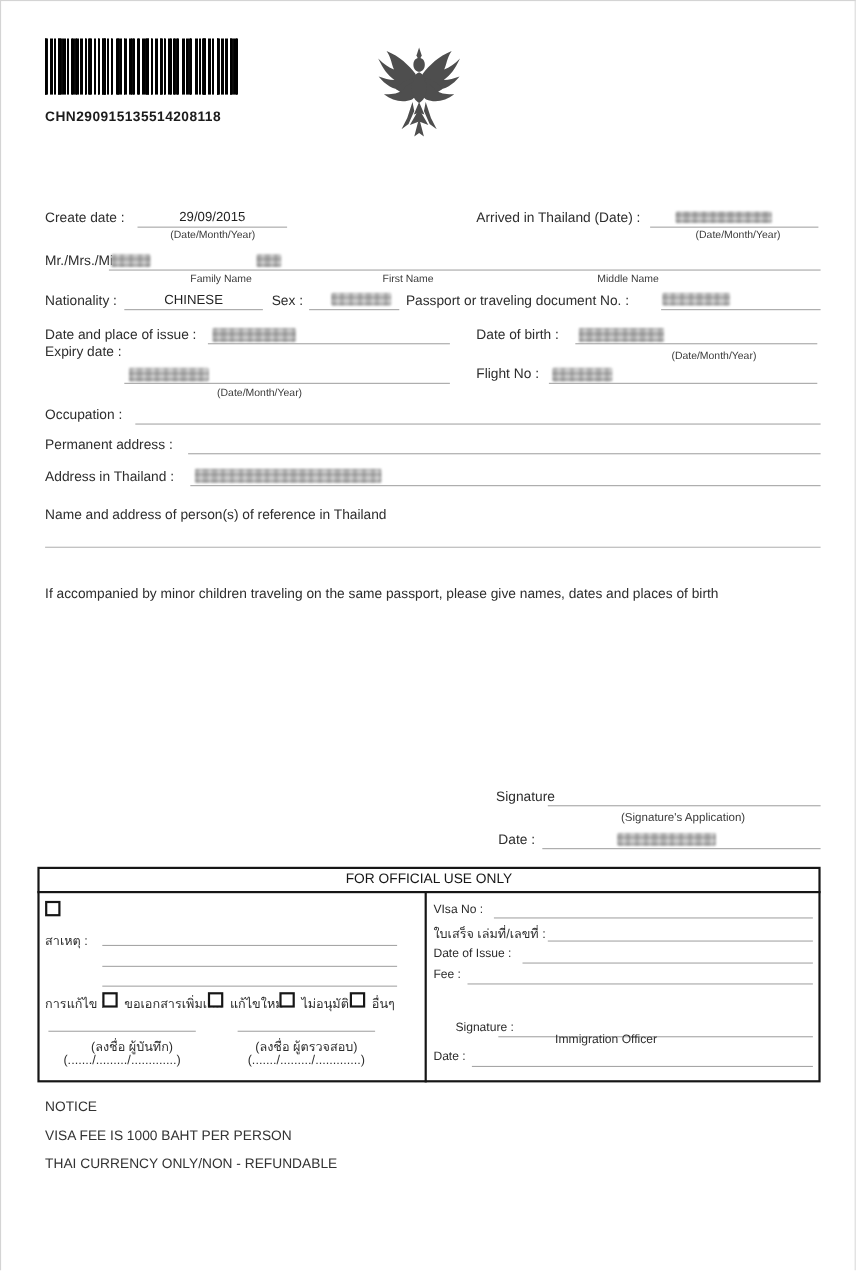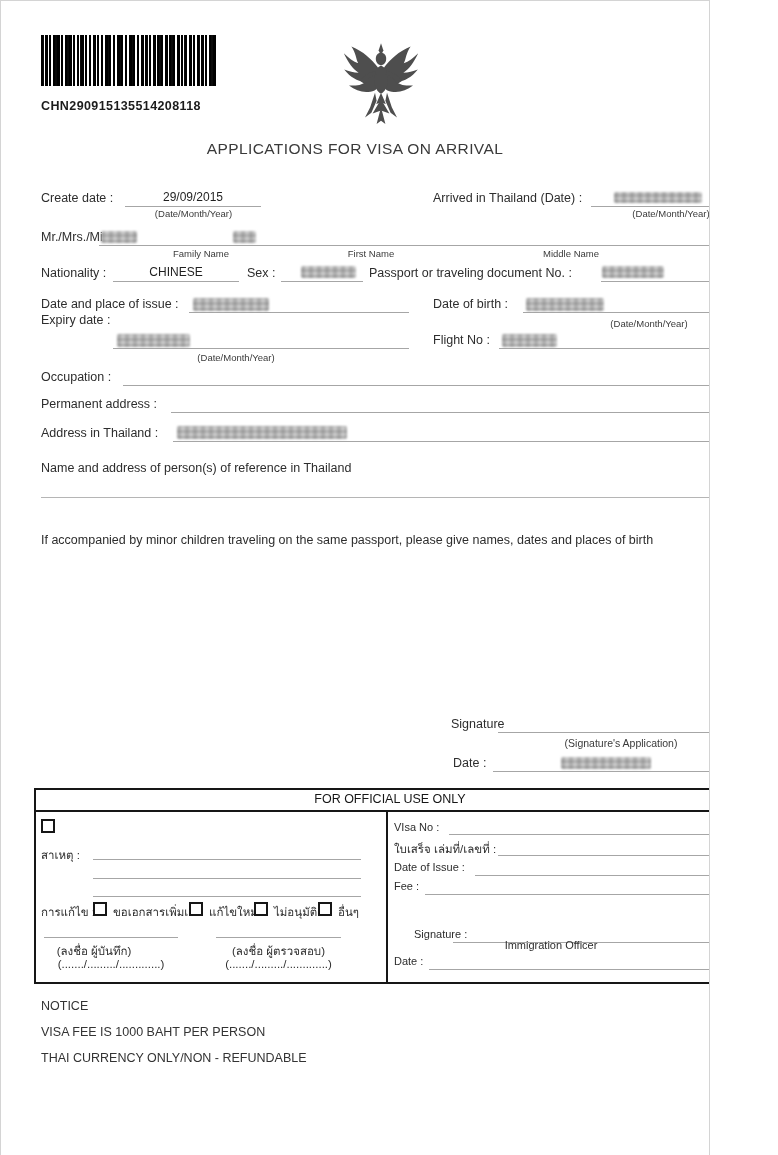--- a/index.html
+++ b/index.html
@@ -1,17 +1,17 @@
 <!DOCTYPE html>
 <html><head>
 <meta charset="utf-8">
 <style>
   *{margin:0;padding:0;box-sizing:border-box}
   html,body{background:#fff}
-  .page{position:relative;width:710px;height:1155px;background:#fff;overflow:hidden;
+  .page{position:relative;width:778px;height:1155px;background:#fff;overflow:hidden;
         font-family:"Liberation Sans",sans-serif;color:#2d2d2d;
         border:1px solid #d4d4d4;border-bottom:none}
   .lbl{position:absolute;font-size:12.5px;color:#2d2d2d;white-space:nowrap}
   .hint{position:absolute;font-size:9.5px;color:#3a3a3a;white-space:nowrap;text-align:center}
   .val{position:absolute;font-size:12px;color:#1f1f1f;text-align:center;white-space:nowrap}
   .uline{position:absolute;border-top:1px solid #a6a6a6;height:0}
   .sep{position:absolute;border-top:1px solid #b5b5b5;height:0}
   .redact{position:absolute;border-radius:2px;
         background:
           repeating-linear-gradient(90deg,#bfbfbf 0 4px,#dadada 4px 8px),
@@ -56,21 +56,20 @@
       <path d="M42 35 C34 37 28 41 23.5 47 L29.5 51 C33.5 45 38 41 44 39 Z"></path>
       <path d="M58 35 C66 37 72 41 76.5 47 L70.5 51 C66.5 45 62 41 56 39 Z"></path>
       <path d="M50 62 L56 76 L50 74 L44 76 Z"></path>
       <path d="M50 70 L60.5 88 L50 84 L39.5 88 Z"></path>
       <path d="M50 80 L55.5 101 L50 97 L44.5 101 Z"></path>
       <path d="M42.5 62 L36.5 80 L30 93 L38 87 L44.5 72 Z"></path>
       <path d="M57.5 62 L63.5 80 L70 93 L62 87 L55.5 72 Z"></path>
     </g>
   </svg>
 
-  <div class="title">APPLICATIONS FOR VISA ON ARRIVAL</div>
 
   <span class="lbl" style="left:40px;top:190px">Create date :</span>
   <span class="val" style="left:124px;top:189px;width:136px">29/09/2015</span>
   <div class="uline" style="left:124px;top:205px;width:136px"></div>
   <span class="hint" style="left:130px;top:207px;width:125px">(Date/Month/Year)</span>
 
   <span class="lbl" style="left:432px;top:190px">Arrived in Thailand (Date) :</span>
   <div class="uline" style="left:590px;top:205px;width:153px"></div>
   <div class="redact" style="left:613px;top:191px;width:88px;height:11px"></div>
   <span class="hint" style="left:600px;top:207px;width:140px">(Date/Month/Year)</span>
@@ -147,21 +146,21 @@
   <span class="lbl th" style="left:112px;top:902px">ขอเอกสารเพิ่มเติม</span>
   <span class="cb" style="left:188px;top:901px"></span>
   <span class="lbl th" style="left:208px;top:902px">แก้ไขใหม่</span>
   <span class="cb" style="left:253px;top:901px"></span>
   <span class="lbl th" style="left:273px;top:902px">ไม่อนุมัติ</span>
   <span class="cb" style="left:317px;top:901px"></span>
   <span class="lbl th" style="left:337px;top:902px">อื่นๆ</span>
 
   <div class="uline" style="left:43px;top:936px;width:134px"></div>
   <div class="uline" style="left:215px;top:936px;width:125px"></div>
-  <span class="lbl th ctr" style="left:26px;top:941px;width:134px">(ลงชื่อ ผู้บันทึก)</span>
+  <span class="lbl th ctr" style="left:52px;top:941px;width:134px">(ลงชื่อ ผู้บันทึก)</span>
   <span class="lbl th ctr" style="left:215px;top:941px;width:125px">(ลงชื่อ ผู้ตรวจสอบ)</span>
   <span class="lbl th ctr" style="left:43px;top:957px;width:134px">(......./........./.............)</span>
   <span class="lbl th ctr" style="left:215px;top:957px;width:125px">(......./........./.............)</span>
 
   <span class="lbl s11" style="left:393px;top:820px">VIsa No :</span>
   <div class="uline" style="left:448px;top:833px;width:290px"></div>
   <span class="lbl th" style="left:393px;top:839px">ใบเสร็จ เล่มที่/เลขที่ :</span>
   <div class="uline" style="left:497px;top:854px;width:241px"></div>
   <span class="lbl s11" style="left:393px;top:860px">Date of Issue :</span>
   <div class="uline" style="left:474px;top:874px;width:264px"></div>

